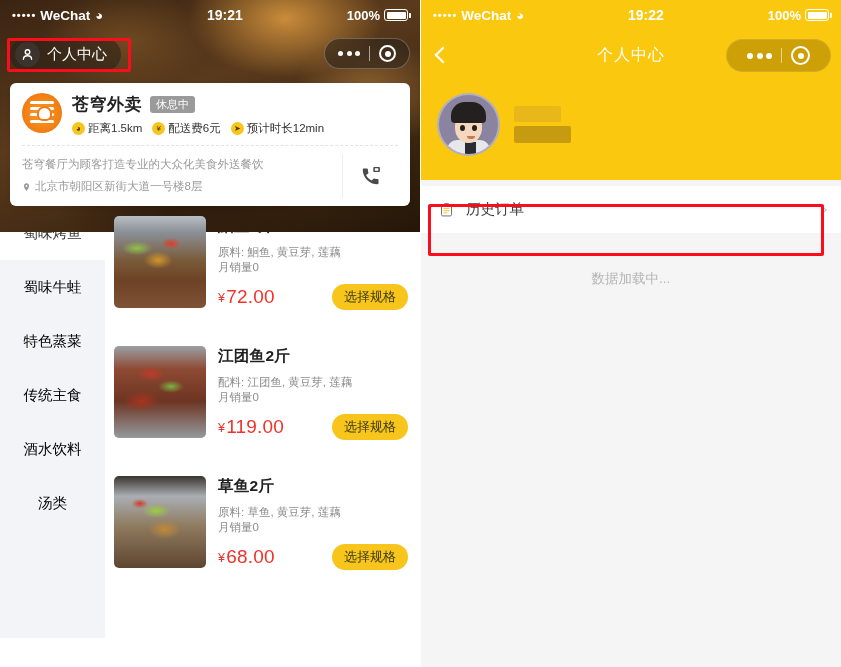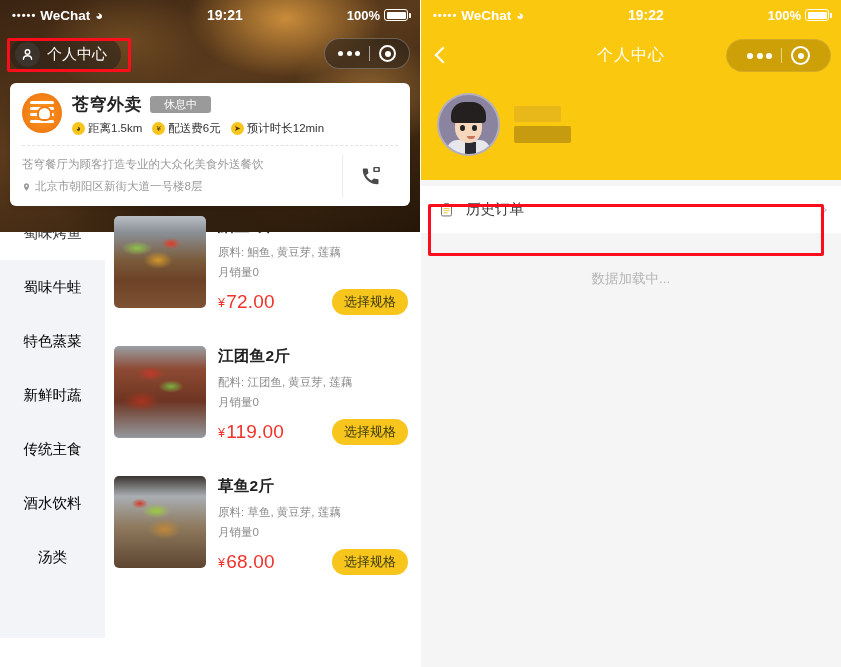--- a/index.html
+++ b/index.html
@@ -124,21 +124,21 @@
   .shop-logo::after {
     content: ""; position: absolute; left: 15px; top: 13px; width: 11px; height: 11px;
     border: 2.5px solid #f07c13; border-radius: 50% 50% 40% 40%;
     background: #fff;
   }
   .shop-meta { flex: 1; min-width: 0; }
   .shop-name-row { display: flex; align-items: center; gap: 8px; }
   .shop-name { font-size: 17px; font-weight: bold; color: #222; letter-spacing: 0.5px; }
   .shop-status {
     font-size: 11px; color: #ffffff; background: #9a9a9a;
-    border-radius: 3px; padding: 2px 14px; line-height: 1.2;
+    border-radius: 3px; padding: 2px 6px; line-height: 1.2;
   }
   .shop-facts { display: flex; align-items: center; gap: 10px; margin-top: 5px; flex-wrap: nowrap; }
   .fact { display: flex; align-items: center; gap: 3px; font-size: 11.5px; color: #333; white-space: nowrap; }
   .fact-icon {
     width: 13px; height: 13px; border-radius: 50%;
     background: #f8c51c; flex: 0 0 13px;
     display: flex; align-items: center; justify-content: center;
     font-size: 8px; color: #4a3b00; line-height: 1;
   }
   .shop-divider { border-top: 1px dashed #e2e2e2; margin: 9px 0 8px 0; }
@@ -194,21 +194,21 @@
   .dish-img.d2 {
     background:
       radial-gradient(ellipse 20px 10px at 46% 38%, #9ccc3f 0%, rgba(156,204,63,0) 70%),
       radial-gradient(ellipse 12px 7px at 28% 30%, #d33a28 0%, rgba(211,58,40,0) 70%),
       radial-gradient(ellipse 22px 13px at 55% 58%, #c0883a 0%, rgba(192,136,58,0) 75%),
       linear-gradient(180deg, #3a3430 0%, #a9aeb3 22%, #8e7a5e 55%, #5e4530 100%);
   }
   .dish-info { flex: 1; min-width: 0; }
   .dish-name { font-size: 15.5px; font-weight: bold; color: #222; letter-spacing: 0.3px; }
   .dish-ing { font-size: 11.5px; color: #8d8d8d; margin-top: 8px; }
-  .dish-sales { font-size: 11.5px; color: #8d8d8d; margin-top: 5px; }
+  .dish-sales { font-size: 11.5px; color: #8d8d8d; }
   .dish-bottom { display: flex; align-items: center; justify-content: space-between; margin-top: 9px; }
   .dish-price { color: #f0322b; font-size: 19px; letter-spacing: 0.2px; }
   .dish-price .yen { font-size: 12.5px; vertical-align: 1px; margin-right: 1px; }
   .spec-btn {
     background: #f8c51c; color: #3b3b10;
     font-size: 13px; border-radius: 13px;
     padding: 4px 12px; cursor: pointer; white-space: nowrap;
   }
 
   
@@ -387,23 +387,20 @@
         <div class="cat-item active">
             <span>蜀味烤鱼</span>
           </div>
         <div class="cat-item">
             <span>蜀味牛蛙</span>
           </div>
         <div class="cat-item">
             <span>特色蒸菜</span>
           </div>
         <div class="cat-item">
-            <span>新鲜时蔬</span>
-          </div>
-        <div class="cat-item">
             <span>传统主食</span>
           </div>
         <div class="cat-item">
             <span>酒水饮料</span>
           </div>
         <div class="cat-item">
             <span>汤类</span>
           </div>
       </div>
 

